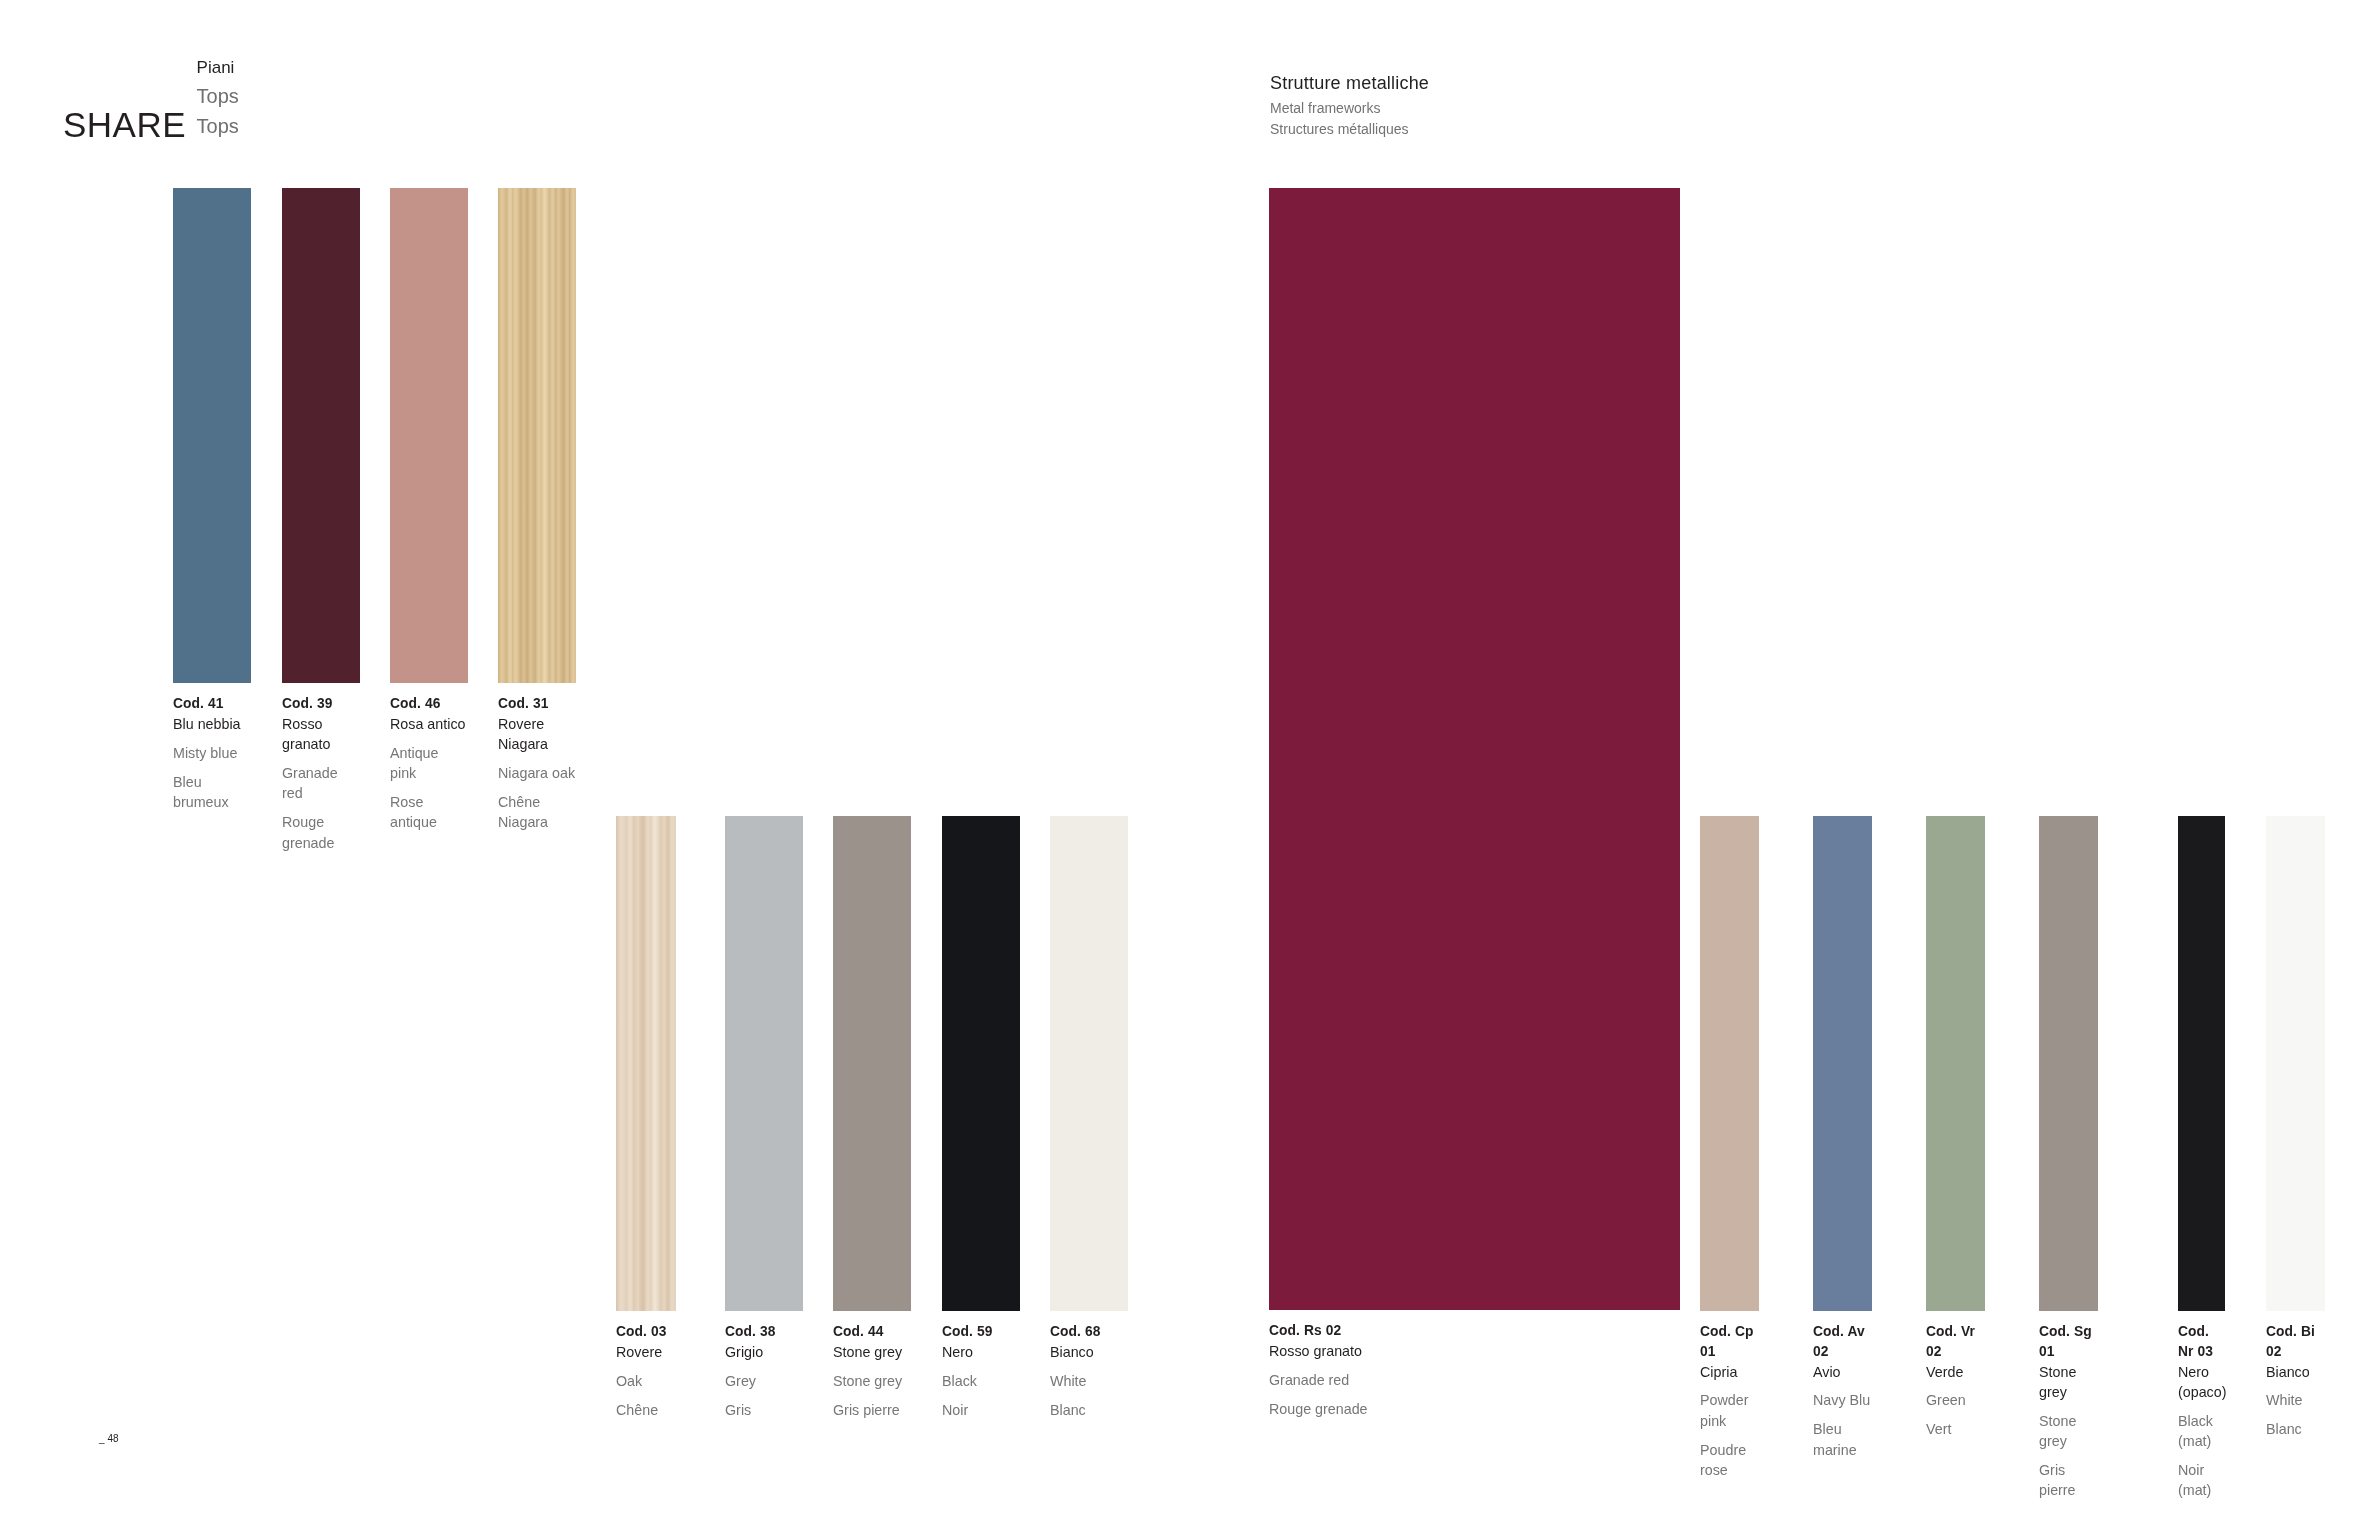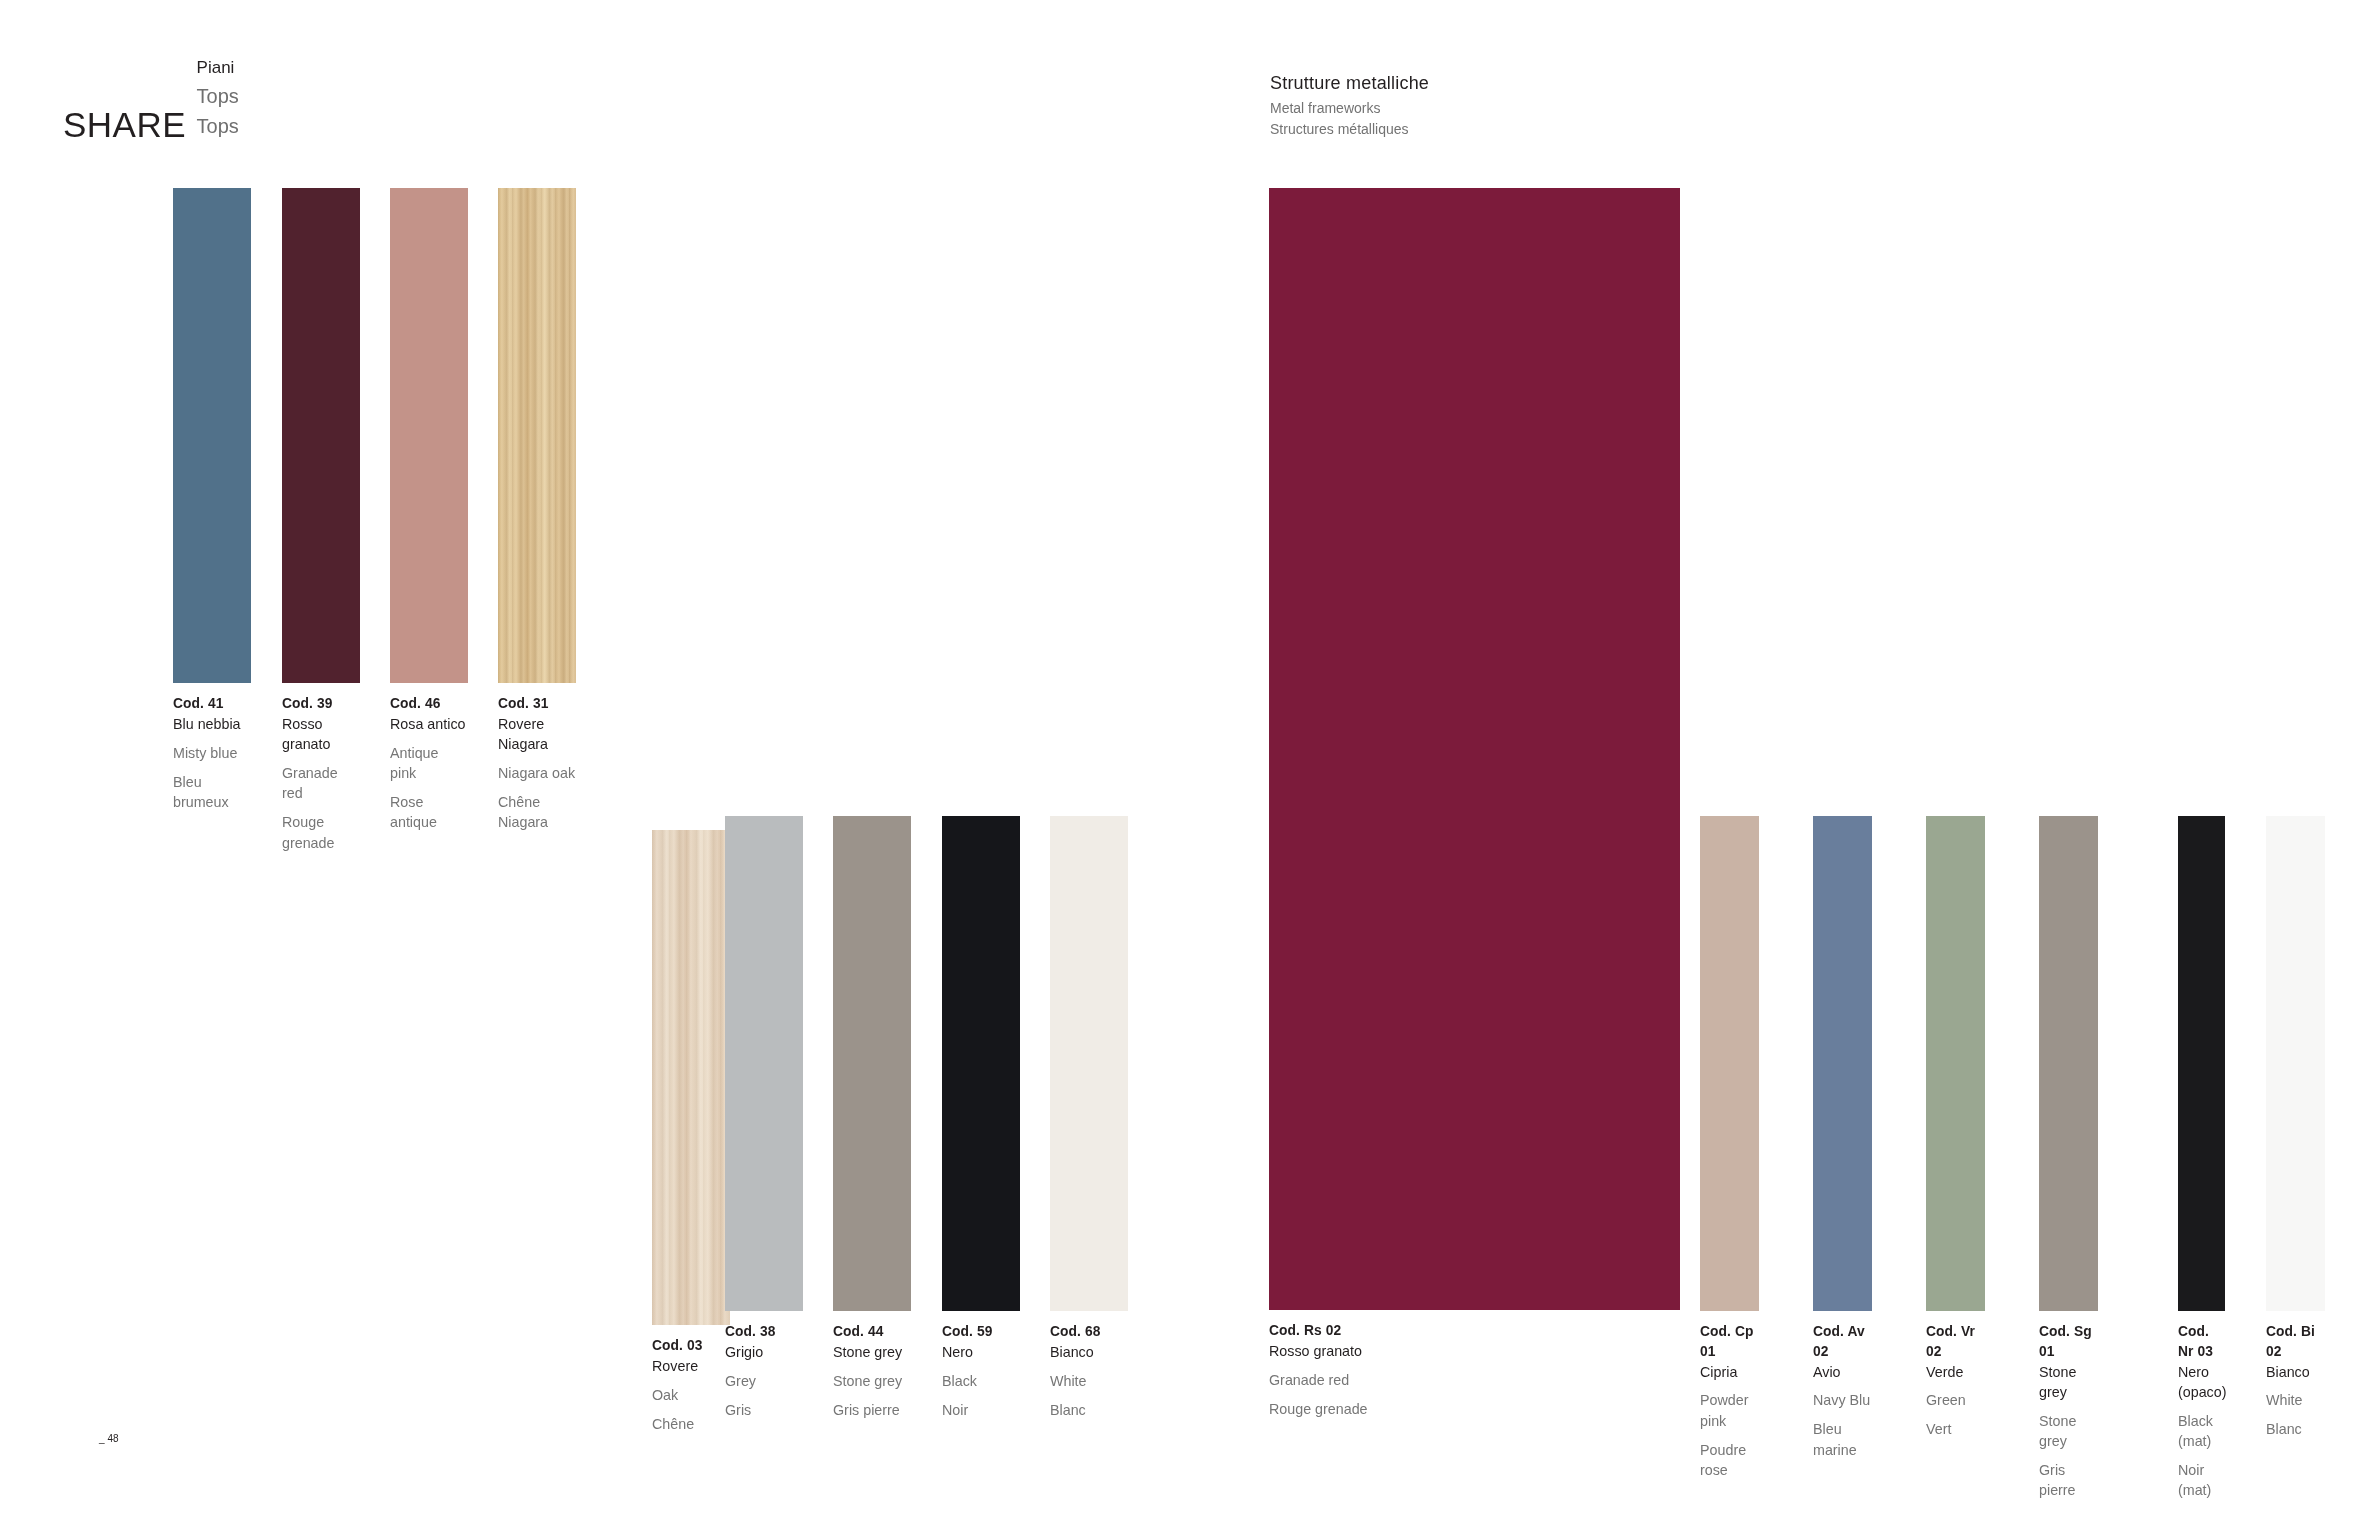--- a/index.html
+++ b/index.html
@@ -197,21 +197,21 @@
     <div class="caption">
       <div class="cap-code">Cod. 31</div>
       <div class="cap-it">Rovere Niagara</div>
       <div class="cap-gap"></div>
       <div class="cap-en">Niagara oak</div>
       <div class="cap-gap"></div>
       <div class="cap-fr">Chêne Niagara</div>
     </div>
   </div>
 
-  <div class="swatch" style="left:652px; top:816px; width:78px; height:495px;margin-top:14px;">
+  <div class="swatch" style="left:616px; top:816px; width:60px; height:495px;">
     <div class="chip wood-rovere"></div>
     <div class="caption">
       <div class="cap-code">Cod. 03</div>
       <div class="cap-it">Rovere</div>
       <div class="cap-gap"></div>
       <div class="cap-en">Oak</div>
       <div class="cap-gap"></div>
       <div class="cap-fr">Chêne</div>
     </div>
   </div>

